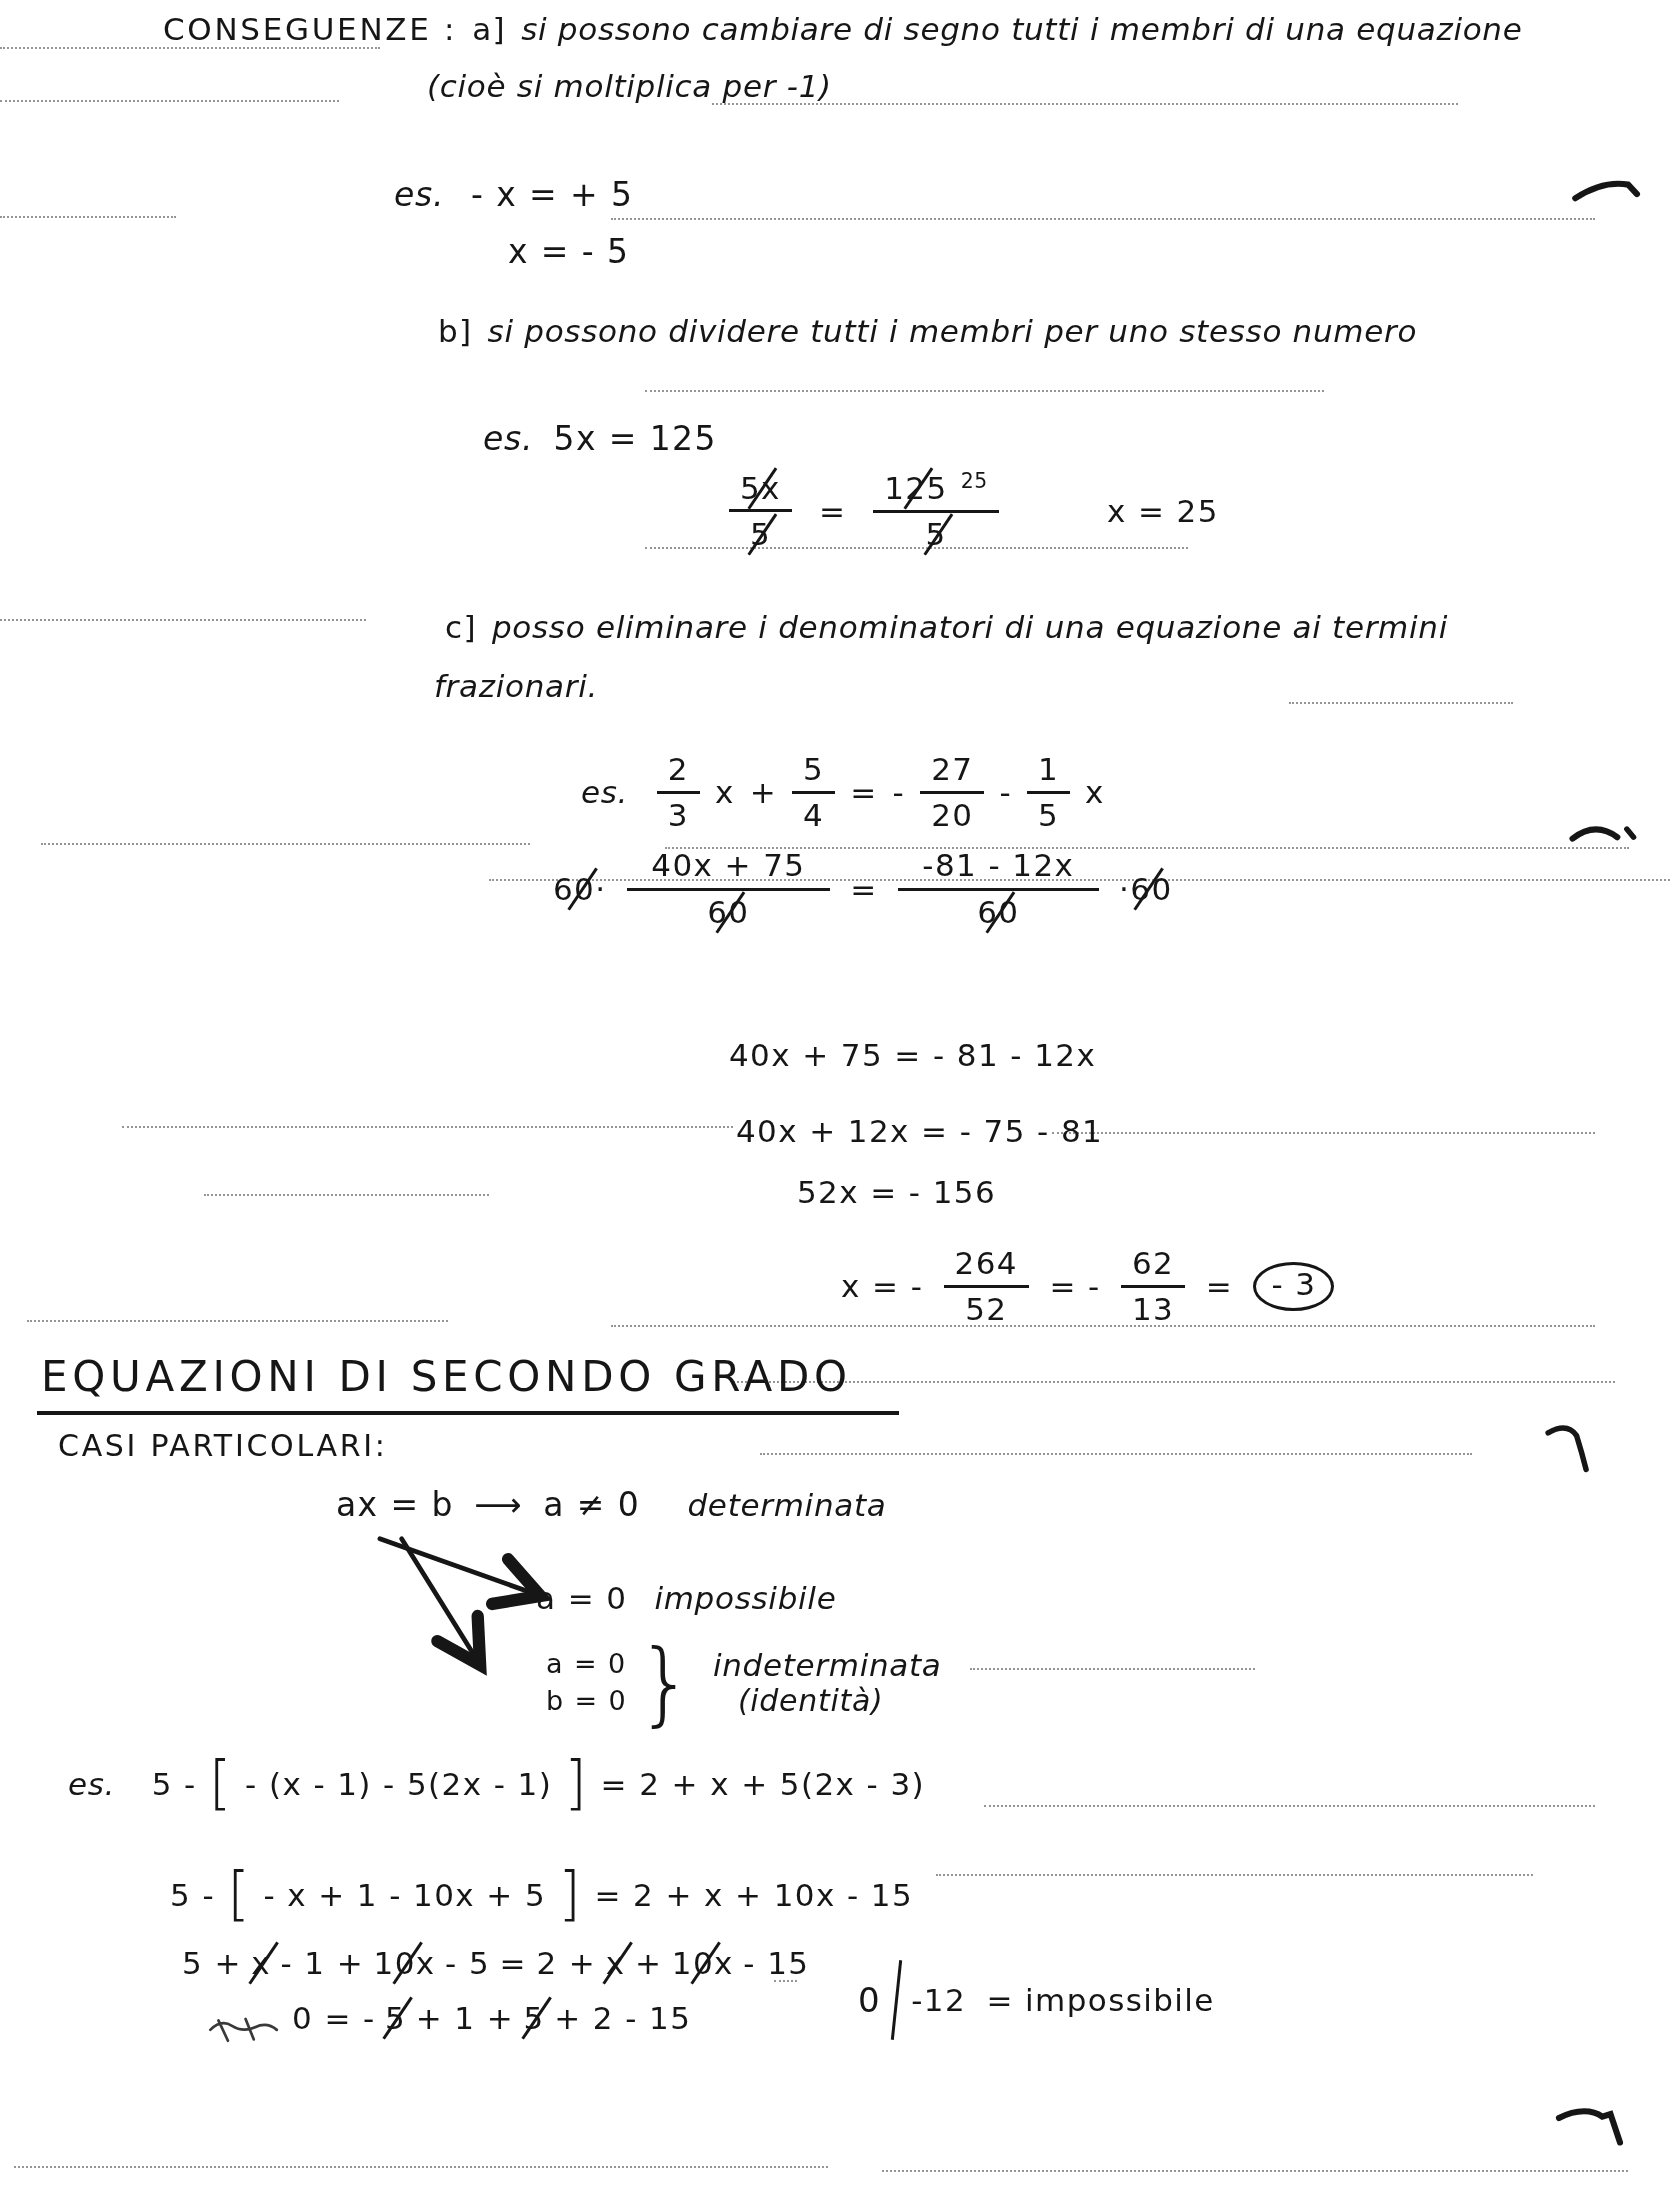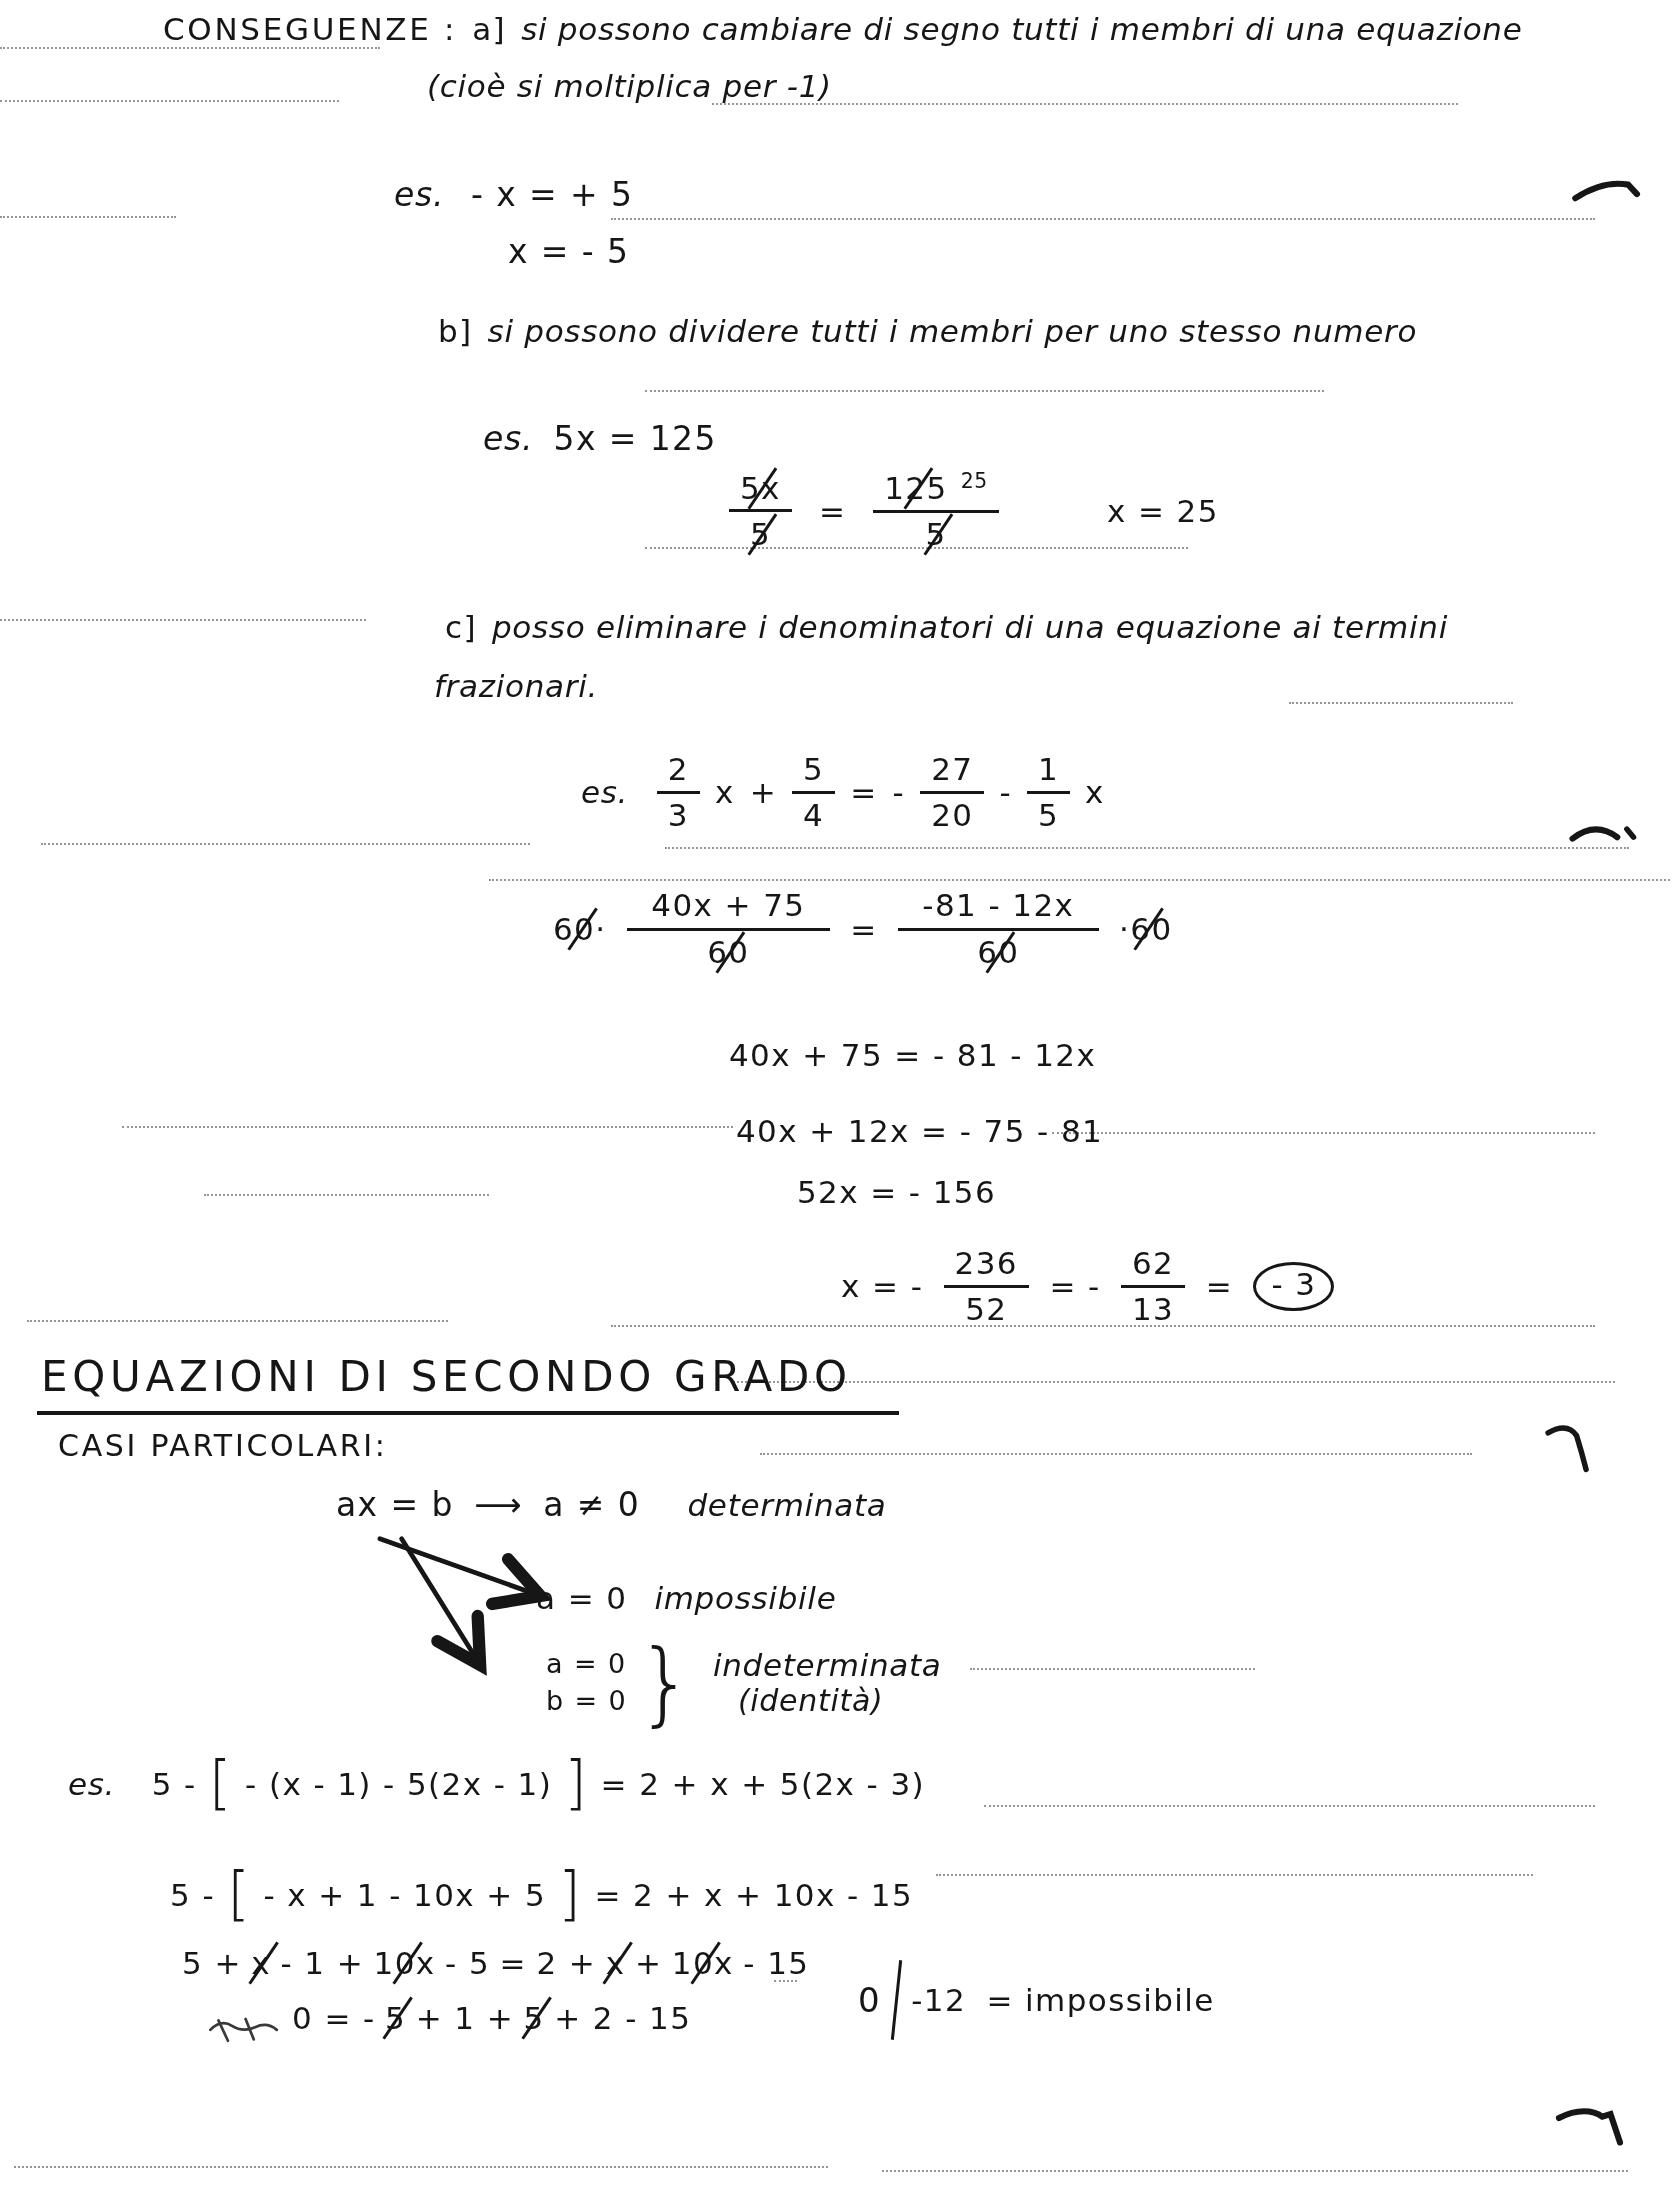--- a/index.html
+++ b/index.html
@@ -135,21 +135,21 @@
     <span class="den">20</span>
   </span>
   <span class="pr">-</span>
   <span class="frac pr">
     <span class="num">1</span>
     <span class="den">5</span>
   </span>
   <span class="pr">x</span>
 </div>
 
-<div class="row gap30 fs46" style="left:553px;top:888px">
+<div class="row gap30 fs46" style="left:553px;top:848px">
   <span class="pr slashed">60·</span>
   <span class="frac pr">
     <span class="num" style="padding:0 24.4px 5.4px">40x + 75</span>
     <span class="den"><span class="slashed">60</span></span>
   </span>
   <span class="pr">=</span>
   <span class="frac pr">
     <span class="num" style="padding:0 24.4px 5.4px">-81 - 12x</span>
     <span class="den"><span class="slashed">60</span></span>
   </span>
@@ -162,21 +162,21 @@
 <div class="row fs46" style="left:736px;top:1113px">
   <span class="pr">40x + 12x = - 75 - 81</span>
 </div>
 <div class="row fs46" style="left:797px;top:1174px">
   <span class="pr">52x = - 156</span>
 </div>
 
 <div class="row gap30 fs46" style="left:841px;top:1246px">
   <span class="pr">x = -</span>
   <span class="frac pr">
-    <span class="num">236</span>
+    <span class="num">264</span>
     <span class="den">52</span>
   </span>
   <span class="pr">= -</span>
   <span class="frac pr">
     <span class="num">62</span>
     <span class="den">13</span>
   </span>
   <span class="pr">=</span>
   <span class="pr circled">- 3</span>
 </div>

